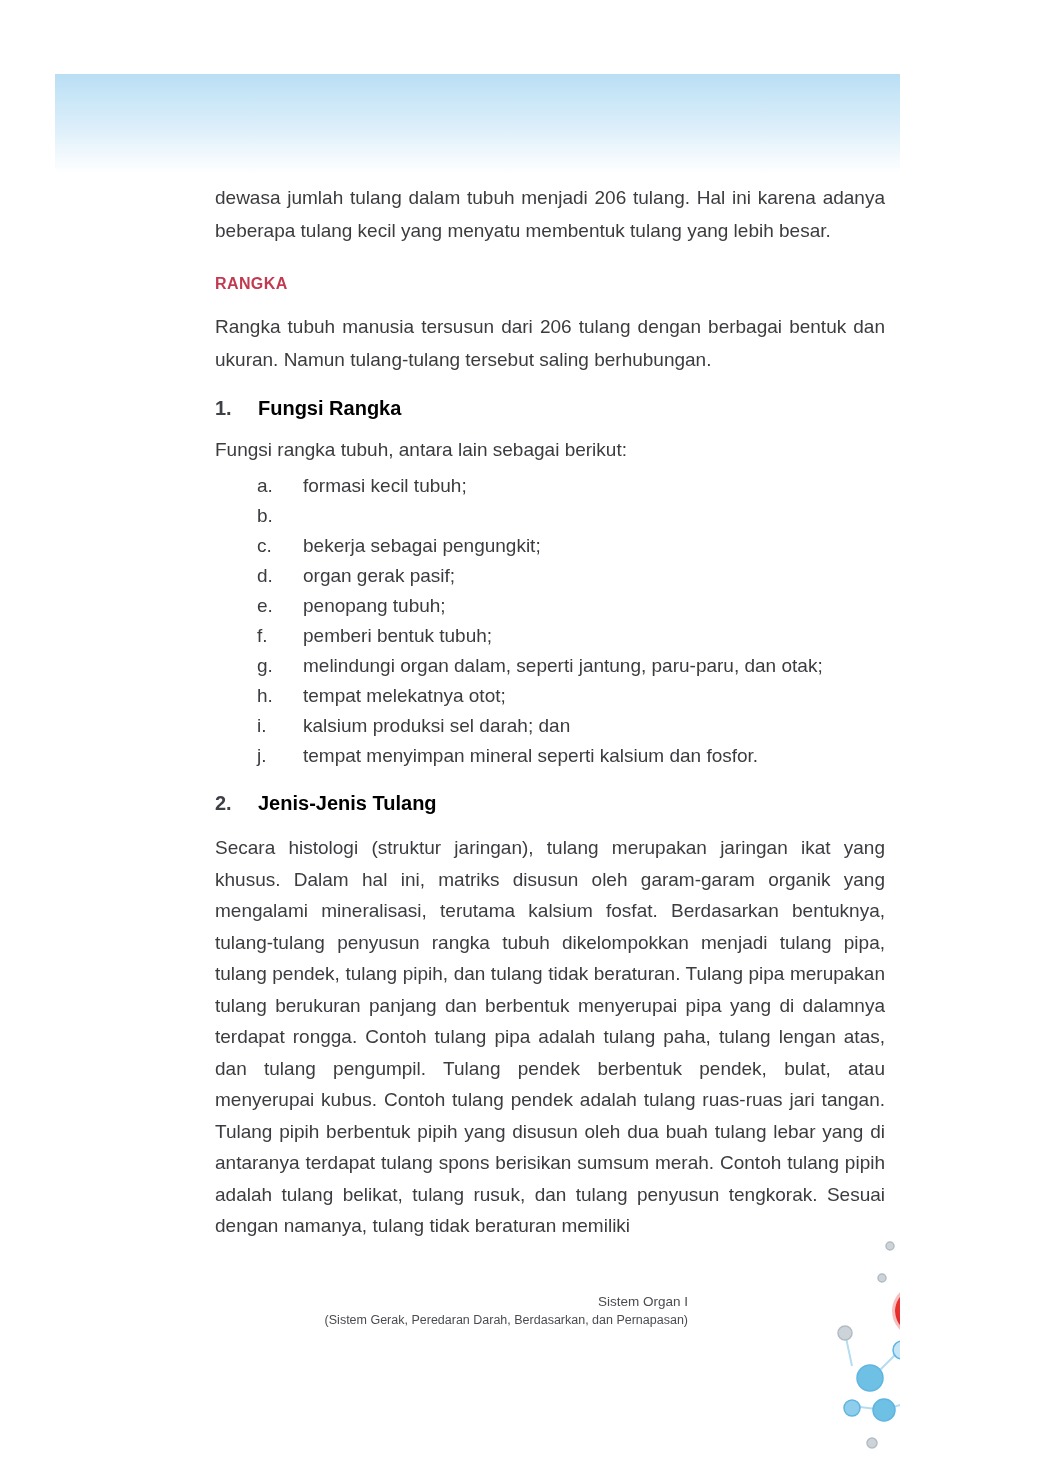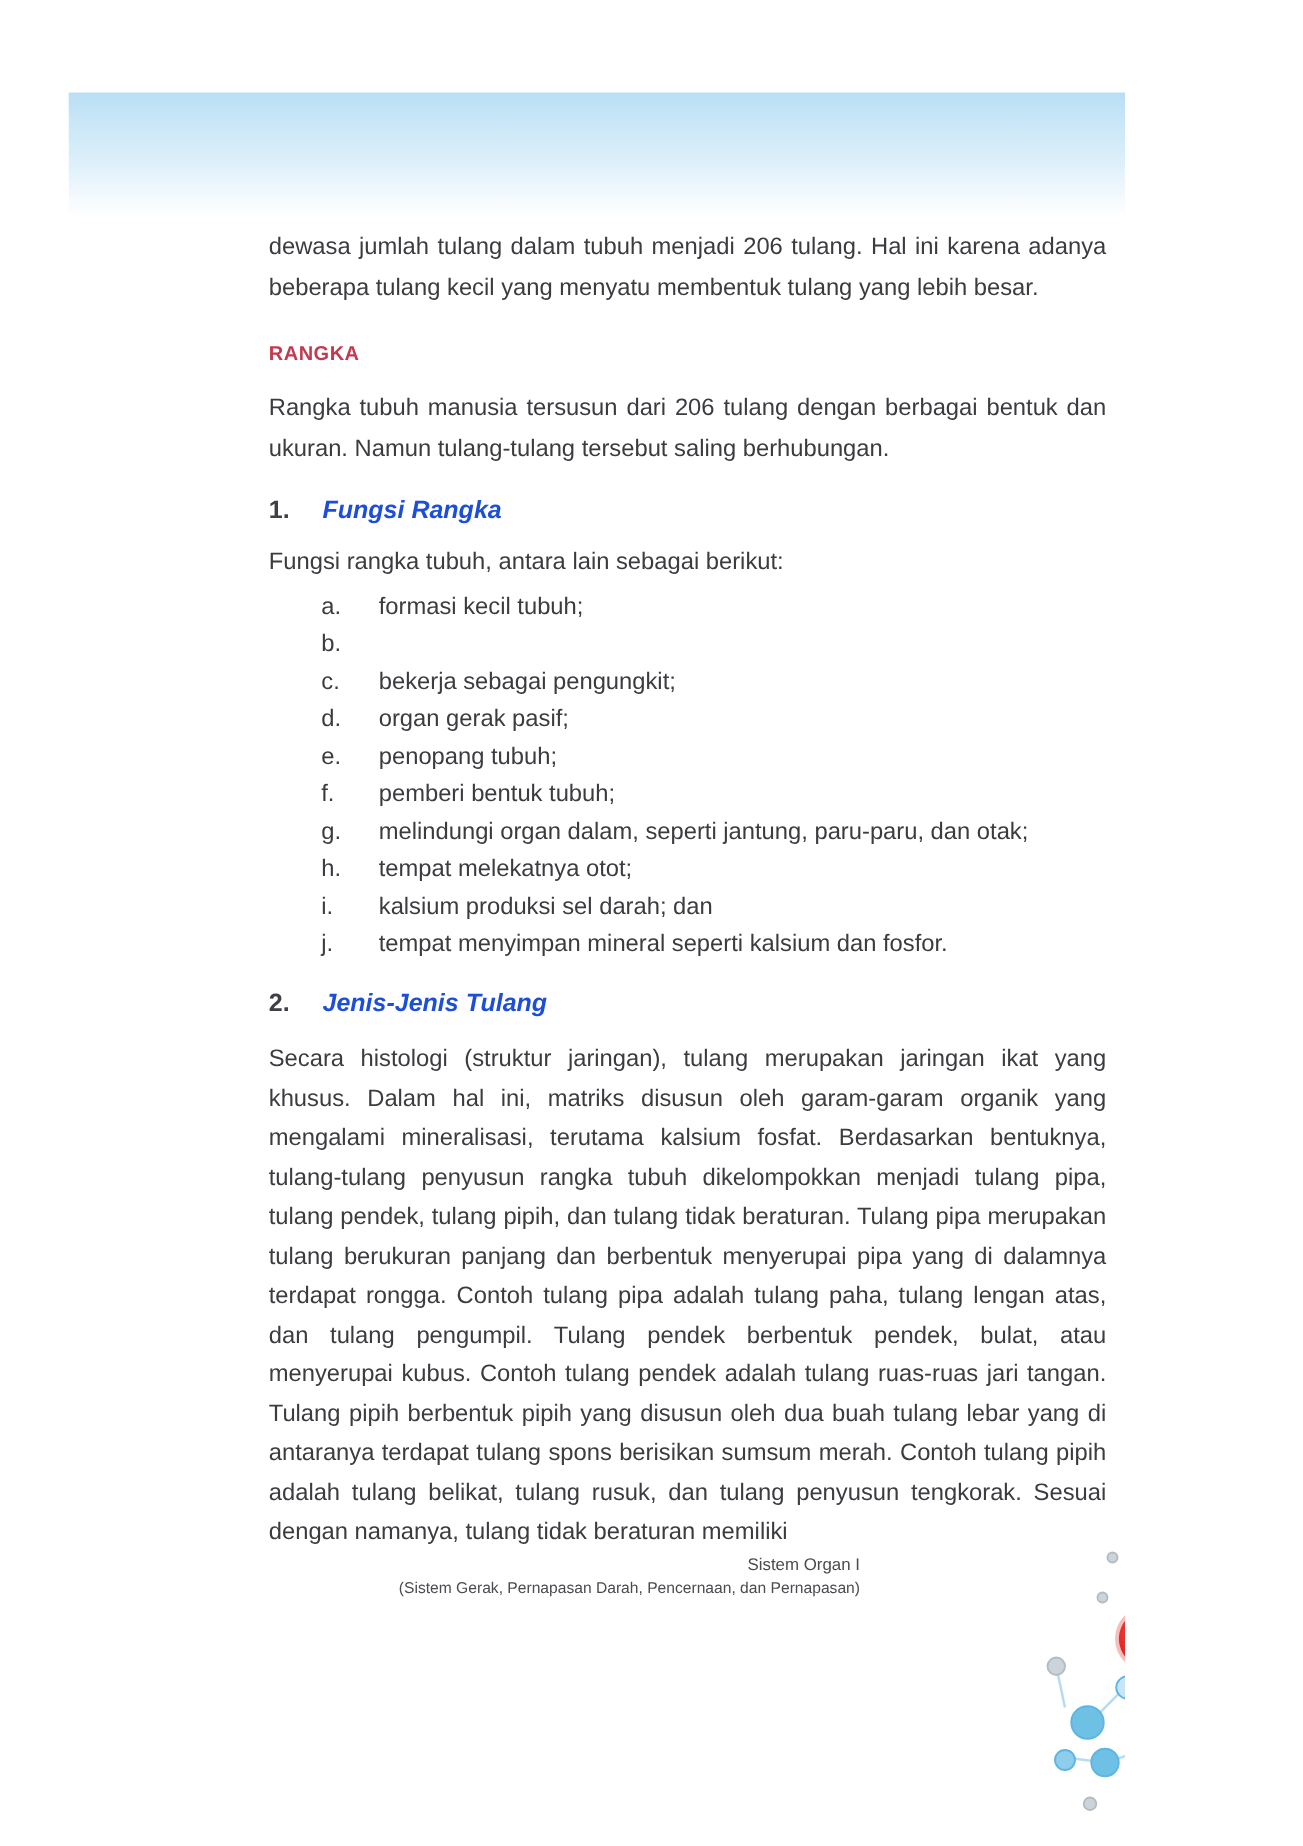--- a/index.html
+++ b/index.html
@@ -10,39 +10,39 @@
   .top-band {
     position:absolute; left:55px; top:74px; width:932px; height:100px;
     background:linear-gradient(180deg,#b9def4 0%,#c8e6f7 22%,#ddeffa 55%,#f2f9fd 82%,rgba(255,255,255,0) 100%);
   }
   .content { position:absolute; left:215px; top:181px; width:670px; color:#3c3c40; font-size:19px; }
   .body-text { margin:0; line-height:33px; text-align:justify; }
   .red-heading { margin:24px 0 0 0; font-size:16px; line-height:26px; font-weight:bold; color:#c23a50; letter-spacing:0.4px; }
   .after-red { margin-top:13px; }
   .sub-heading { margin-top:18px; font-size:20px; line-height:28px; font-weight:bold; }
   .sub-heading .num { display:inline-block; width:43px; color:#3f4045; }
-  .sub-heading .ttl { color:#1d4ed8;font-style:italic; }
+  .sub-heading .ttl { color:#000000; }
   .list-intro { margin-top:13px; line-height:30px; text-align:left; }
   .letter-list { margin-top:6px; }
   .li-row { display:flex; line-height:30px; }
   .letter { flex:0 0 auto; margin-left:42px; width:46px; }
   .li-text { flex:1 1 auto; }
   .long { margin-top:15px; line-height:31.5px; }
   .bab-tab {
     position:absolute; left:936px; top:667px; width:52px; height:106px;
     background:#f687a9; border-radius:10px;
     box-shadow:0 3px 7px rgba(190,95,130,0.3);
     display:flex; align-items:center; justify-content:center; z-index:2;
   }
   .bab-label {
     transform:rotate(90deg); color:#ffffff; font-weight:bold; font-size:15px;
     letter-spacing:1px; white-space:nowrap; opacity:0.95;
   }
   .molecules { position:absolute; left:812px; top:1238px; z-index:1; }
-  .footer { position:absolute; right:212px; top:1242px; text-align:right; color:#4a4c50; z-index:2; }
+  .footer { position:absolute; right:212px; top:1292px; text-align:right; color:#4a4c50; z-index:2; }
   .footer-title { font-size:13.5px; line-height:19px; }
   .footer-subtitle { font-size:12.5px; line-height:19px; }
   .page-badge {
     position:absolute; left:895px; top:1288px; width:46px; height:46px; border-radius:50%;
     background:radial-gradient(circle at 35% 35%, #f0433c 0%, #da1c1c 75%);
     box-shadow:0 0 0 3px rgba(238,110,110,0.45);
     color:#ffffff; font-weight:bold; font-size:14px;
     display:flex; align-items:center; justify-content:center; z-index:3;
   }
 </style>
@@ -168,18 +168,18 @@
       <circle cx="200" cy="210" r="9" fill="#c6e6f6"></circle>
       <circle cx="140" cy="222" r="10" fill="#8ecdeb"></circle>
       <circle cx="60" cy="205" r="5" fill="#cdd4d9" stroke="#b3bcc2"></circle>
       <circle cx="225" cy="140" r="4" fill="#c6e6f6"></circle>
       <circle cx="78" cy="8" r="4" fill="#cdd4d9" stroke="#b3bcc2"></circle>
     </g>
   </svg>
 
   <div class="footer">
     <div class="footer-title">Sistem Organ I</div>
-    <div class="footer-subtitle">(Sistem Gerak, Pernapasan Darah, Pencernaan, dan Pernapasan)</div>
+    <div class="footer-subtitle">(Sistem Gerak, Peredaran Darah, Berdasarkan, dan Pernapasan)</div>
   </div>
 
   <div class="page-badge">133</div>
 
 </div>
 
 </body></html>

